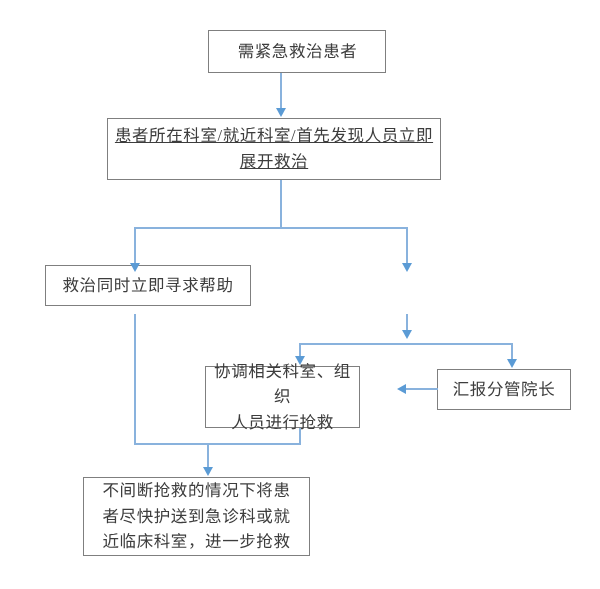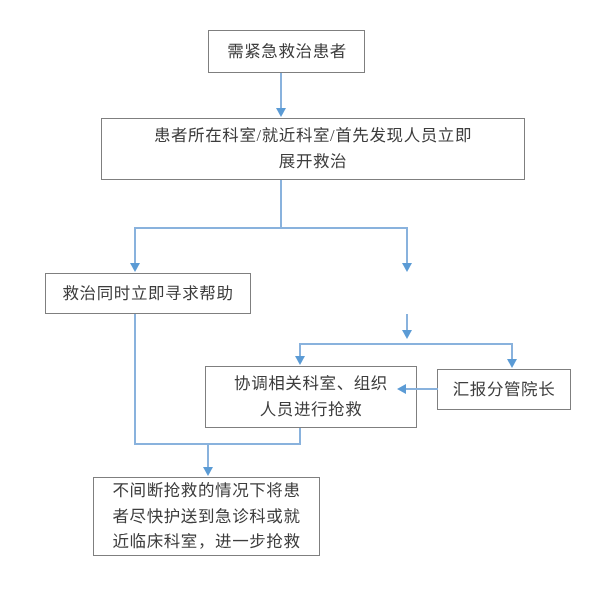--- a/index.html
+++ b/index.html
@@ -55,34 +55,34 @@
     border-top: 5.5px solid transparent;
     border-bottom: 5.5px solid transparent;
     border-right: 9px solid #5b9bd5;
   }
 </style>
 </head>
 <body>
 
 <div id="canvas">
 
-  <div class="node" style="left:208px; top:30px; width:157px; height:43px;padding-left:7px;">需紧急救治患者</div>
+  <div class="node" style="left:208px; top:30px; width:178px; height:43px;padding-left:7px;">需紧急救治患者</div>
 
-  <div class="node" style="left:101px; top:118px; width:424px; height:62px;">患者所在科室/就近科室/首先发现人员立即
+  <div class="node" style="left:107px; top:118px; width:334px; height:62px;text-decoration:underline;">患者所在科室/就近科室/首先发现人员立即
 展开救治</div>
 
-  <div class="node" style="left:45px; top:273px; width:206px; height:41px;">救治同时立即寻求帮助</div>
+  <div class="node" style="left:45px; top:265px; width:206px; height:41px;">救治同时立即寻求帮助</div>
 
 
-  <div class="node" style="left:205px; top:366px; width:212px; height:62px;">协调相关科室、组织
+  <div class="node" style="left:205px; top:366px; width:155px; height:62px;">协调相关科室、组织
 人员进行抢救</div>
 
   <div class="node" style="left:437px; top:369px; width:134px; height:41px;">汇报分管院长</div>
 
-  <div class="node" style="left:93px; top:477px; width:227px; height:79px;">不间断抢救的情况下将患
+  <div class="node" style="left:83px; top:477px; width:227px; height:79px;">不间断抢救的情况下将患
 者尽快护送到急诊科或就
 近临床科室，进一步抢救</div>
 
   <div class="conn v" style="left:280px; top:73px; height:37px;"></div>
   <div class="arrow down" style="left:275.5px; top:108px;"></div>
 
   <div class="conn v" style="left:280px; top:180px; height:48px;"></div>
   <div class="conn h" style="left:134px; top:227px; width:274px;"></div>
   <div class="conn v" style="left:134px; top:227px; height:38px;"></div>
   <div class="arrow down" style="left:129.5px; top:263px;"></div>

